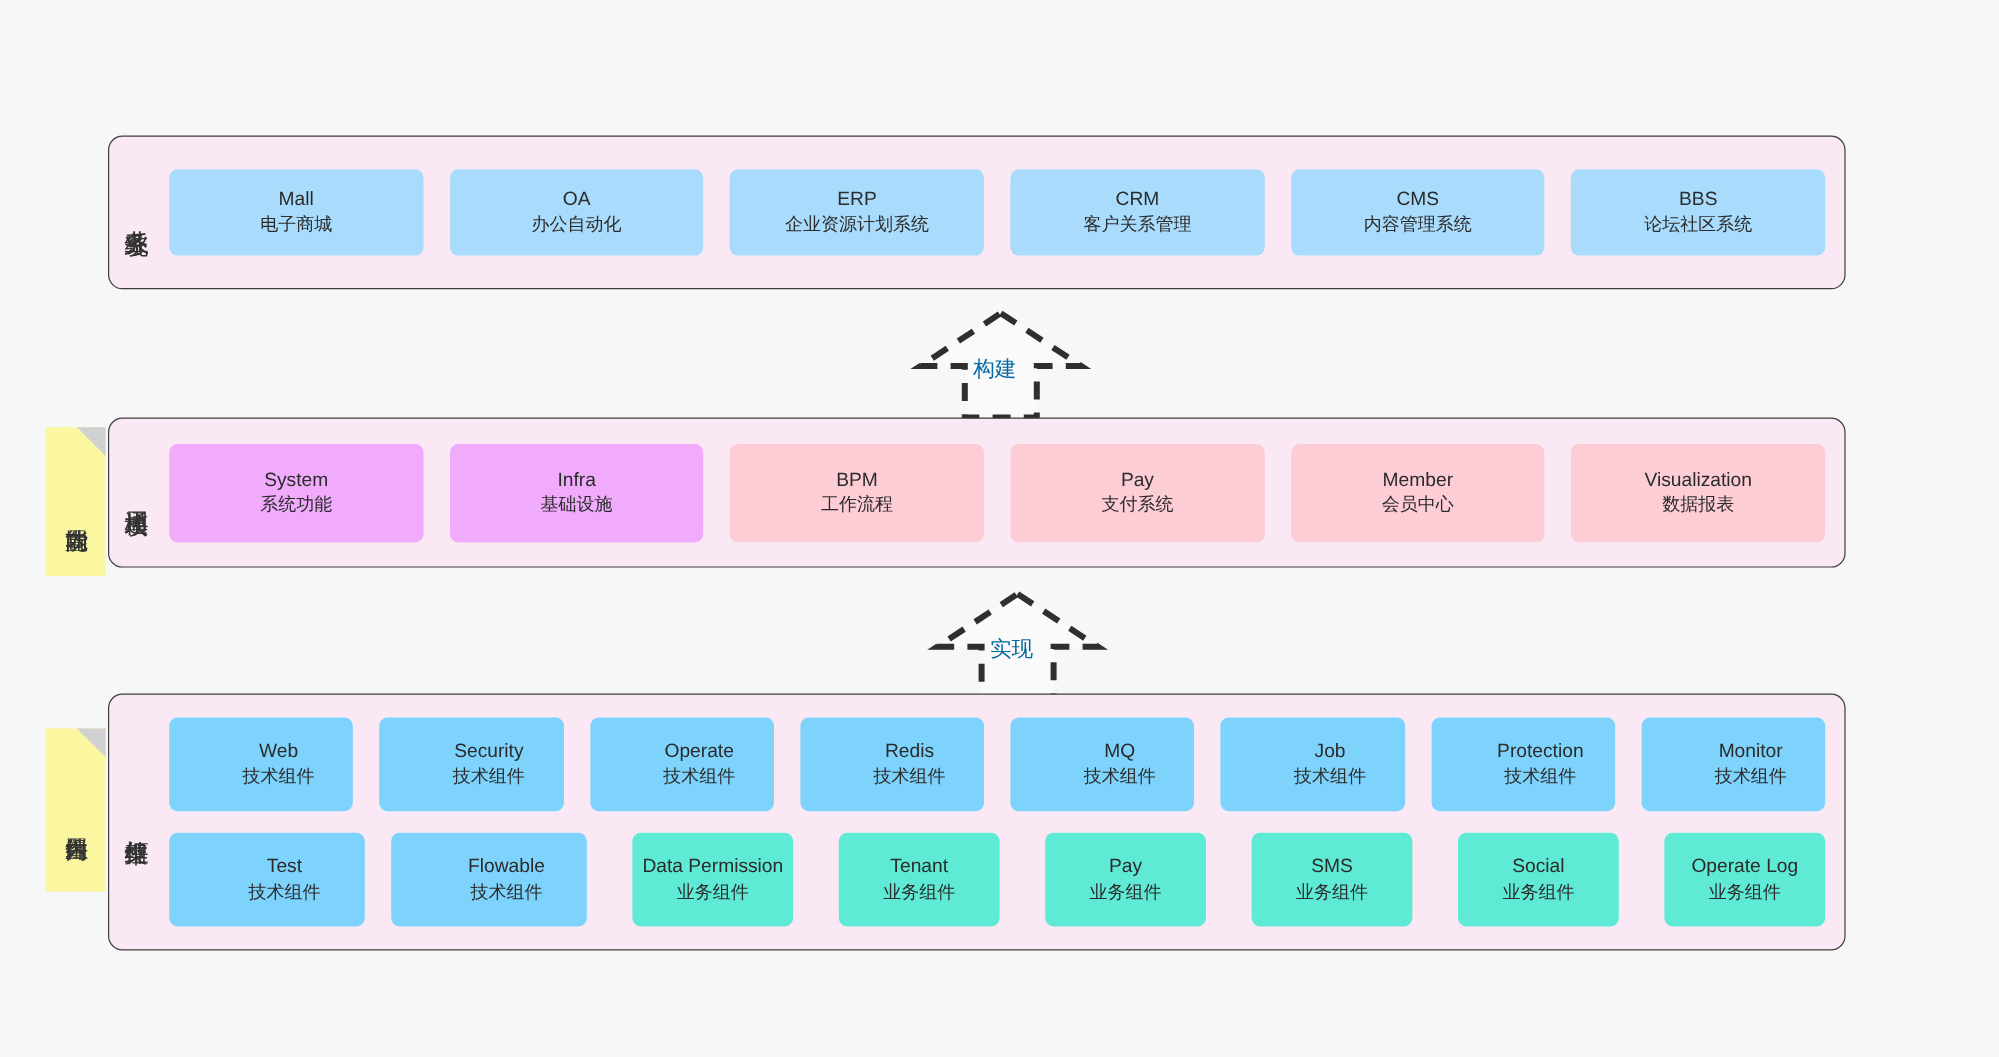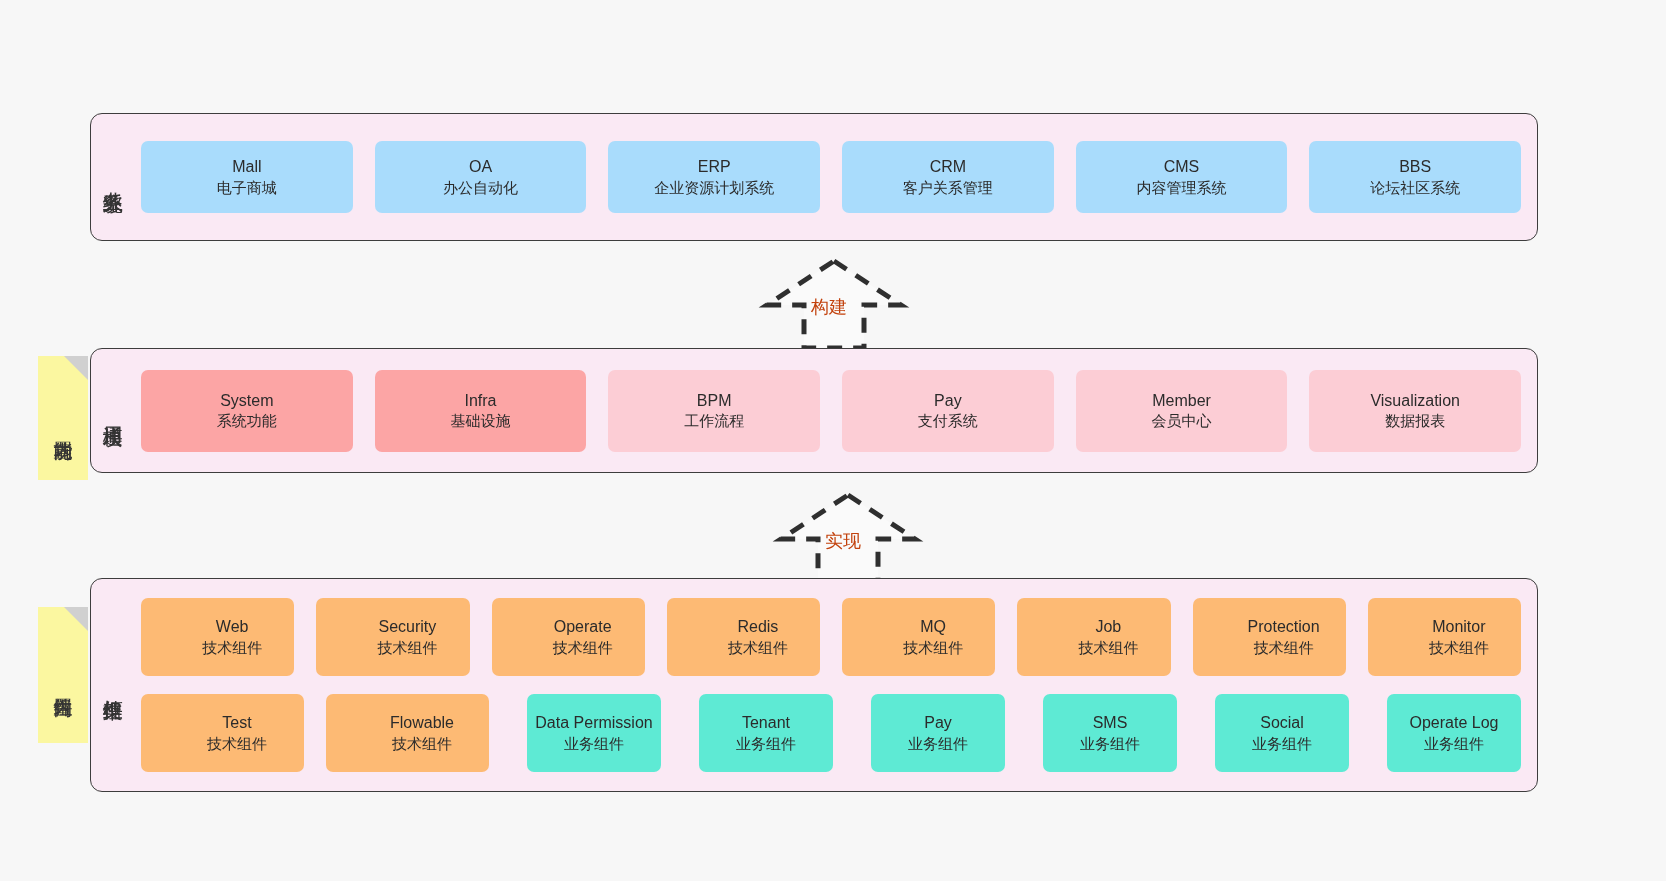--- a/index.html
+++ b/index.html
@@ -85,23 +85,23 @@
   .card .en {
     font-size: 16px;
     color: #2b2b2b;
   }
   .card .cn {
     font-size: 15px;
     color: #2b2b2b;
   }
 
   .c-blue       { background: #a9dcfc; }
-  .c-red        { background: #fca5a5; }
+  .c-red        { background: #f0abfc; }
   .c-pink       { background: #fccdd5; text-align: right; }
-  .c-green      { background: #fdba74; padding-left: 31px; }
+  .c-green      { background: #7dd3fc; padding-left: 31px; }
   .c-lightgreen { background: #5eead4; margin-left: 16px; }
 
   
   .layer-business .card { height: 72px; }
   .layer-common   .card { height: 82px; }
   .layer-frame    .card { height: 78px; }
 
   
   .sticky {
     position: absolute;
@@ -139,21 +139,21 @@
     fill: #fafafa;
     stroke: #2f2f2f;
     stroke-width: 5;
     stroke-dasharray: 15 11;
     stroke-linecap: butt;
     stroke-linejoin: miter;
   }
   .conn-label {
     position: absolute;
     font-size: 18px;
-    color: #c2410c;
+    color: #0369a1;
     background: transparent;
     white-space: nowrap;
     user-select: none;
   }
 </style>
 </head>
 <body>
 
 <div id="canvas">
 

